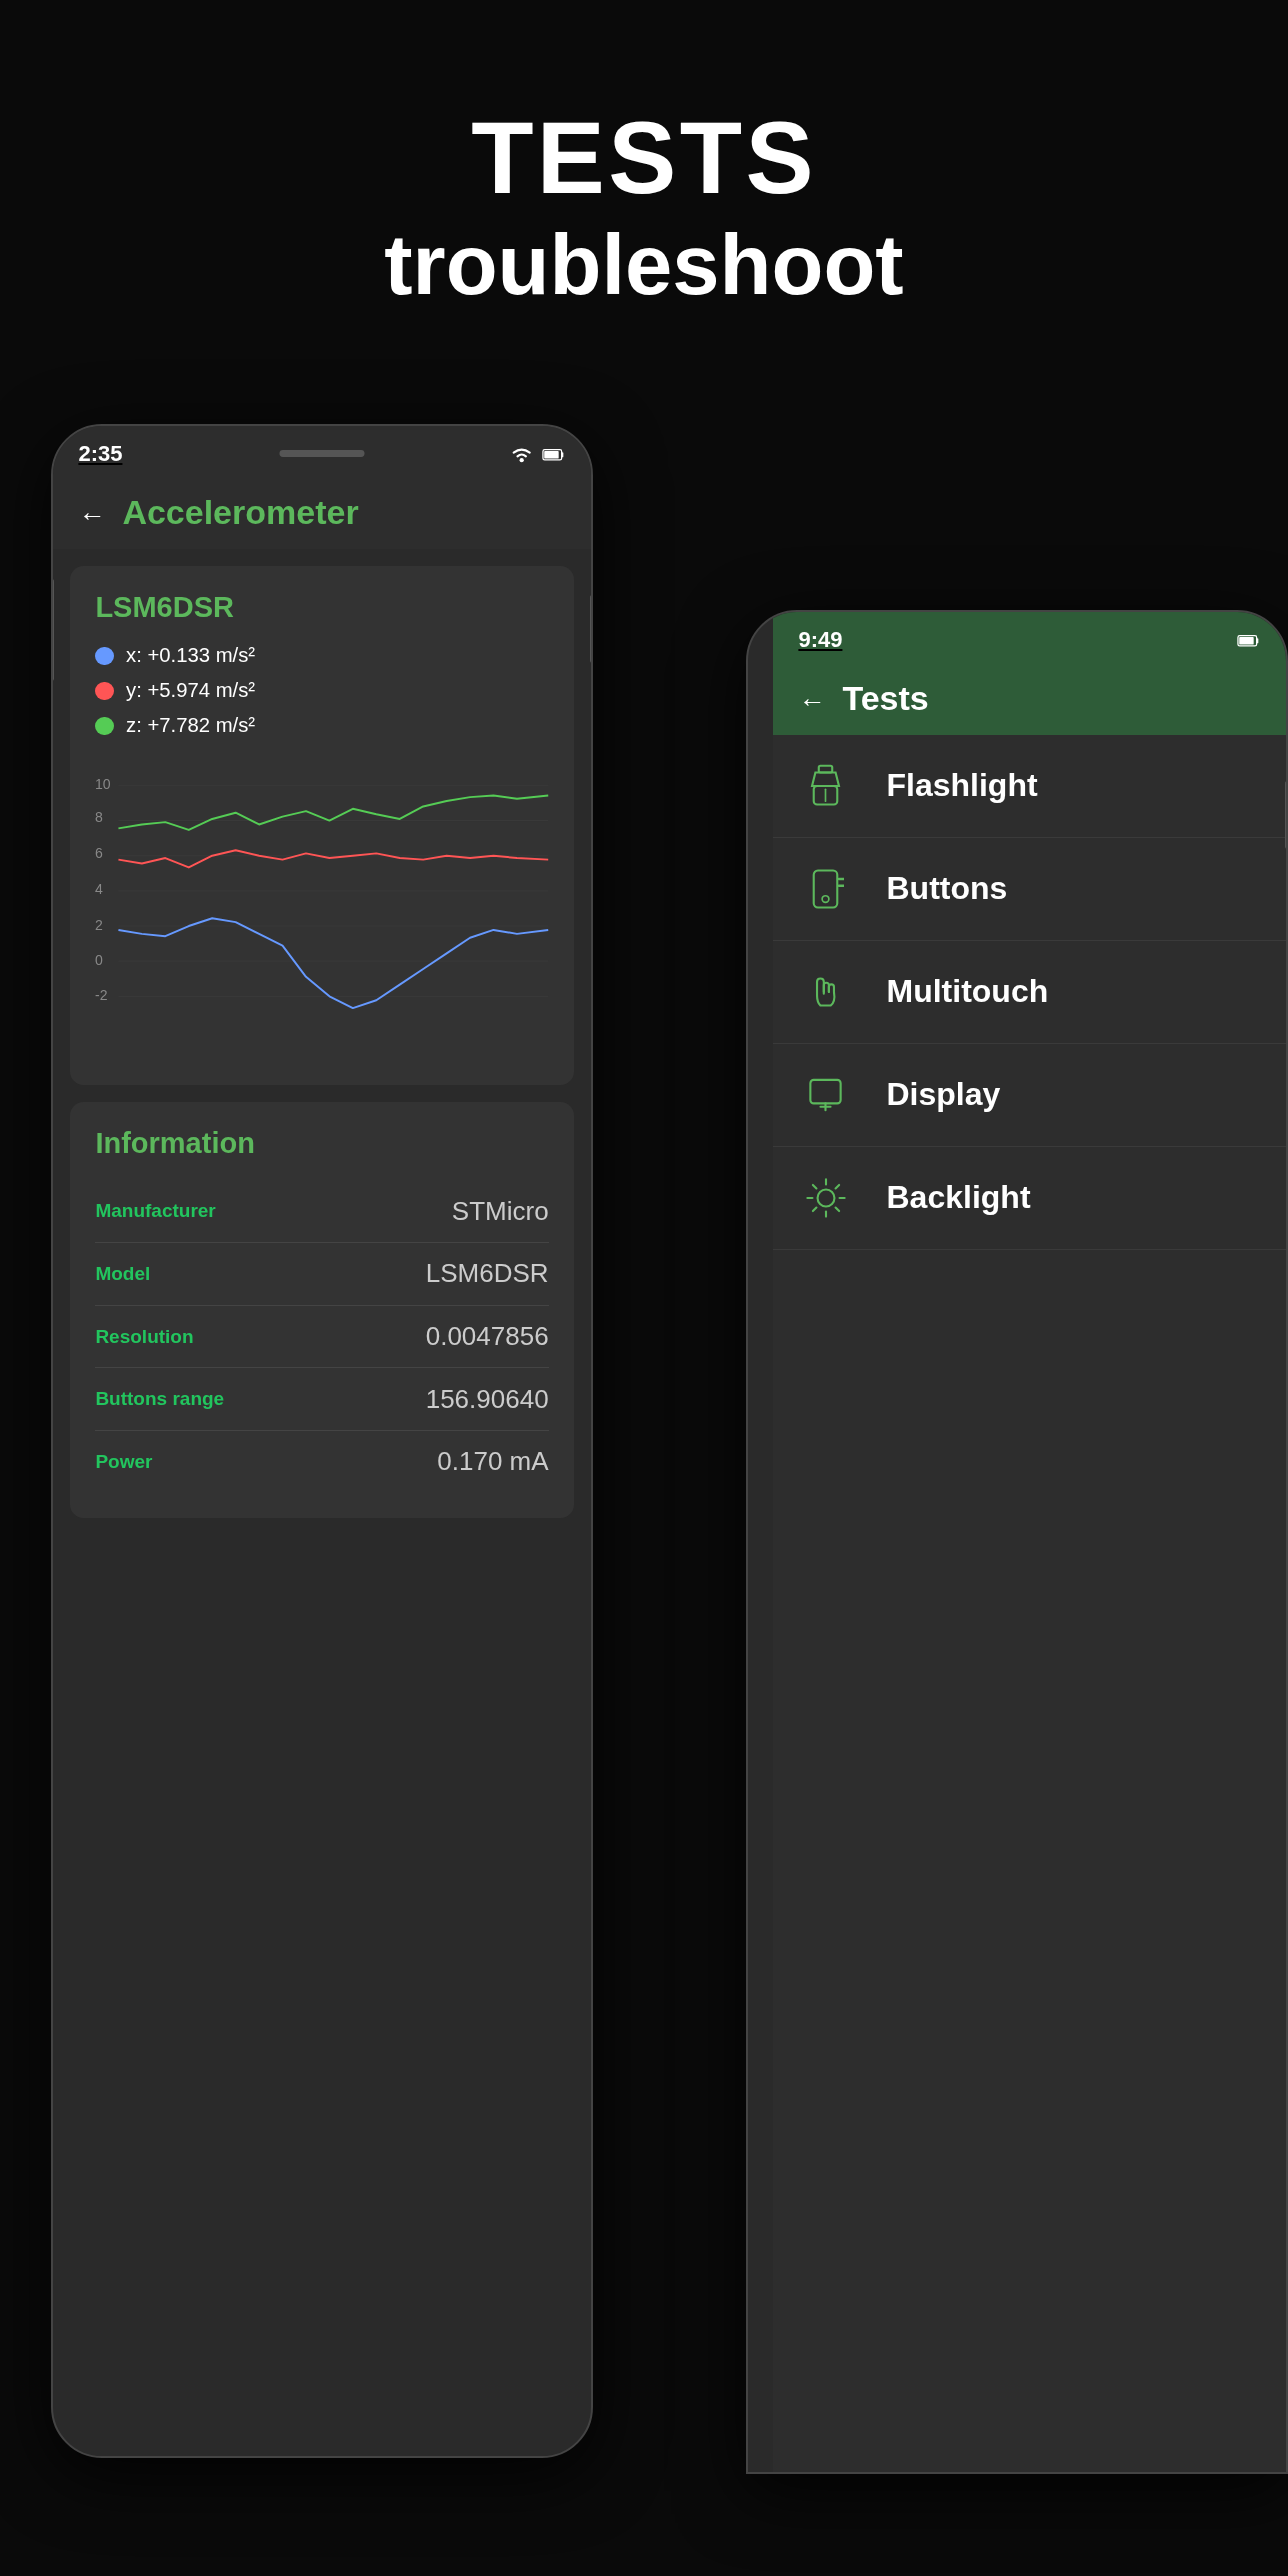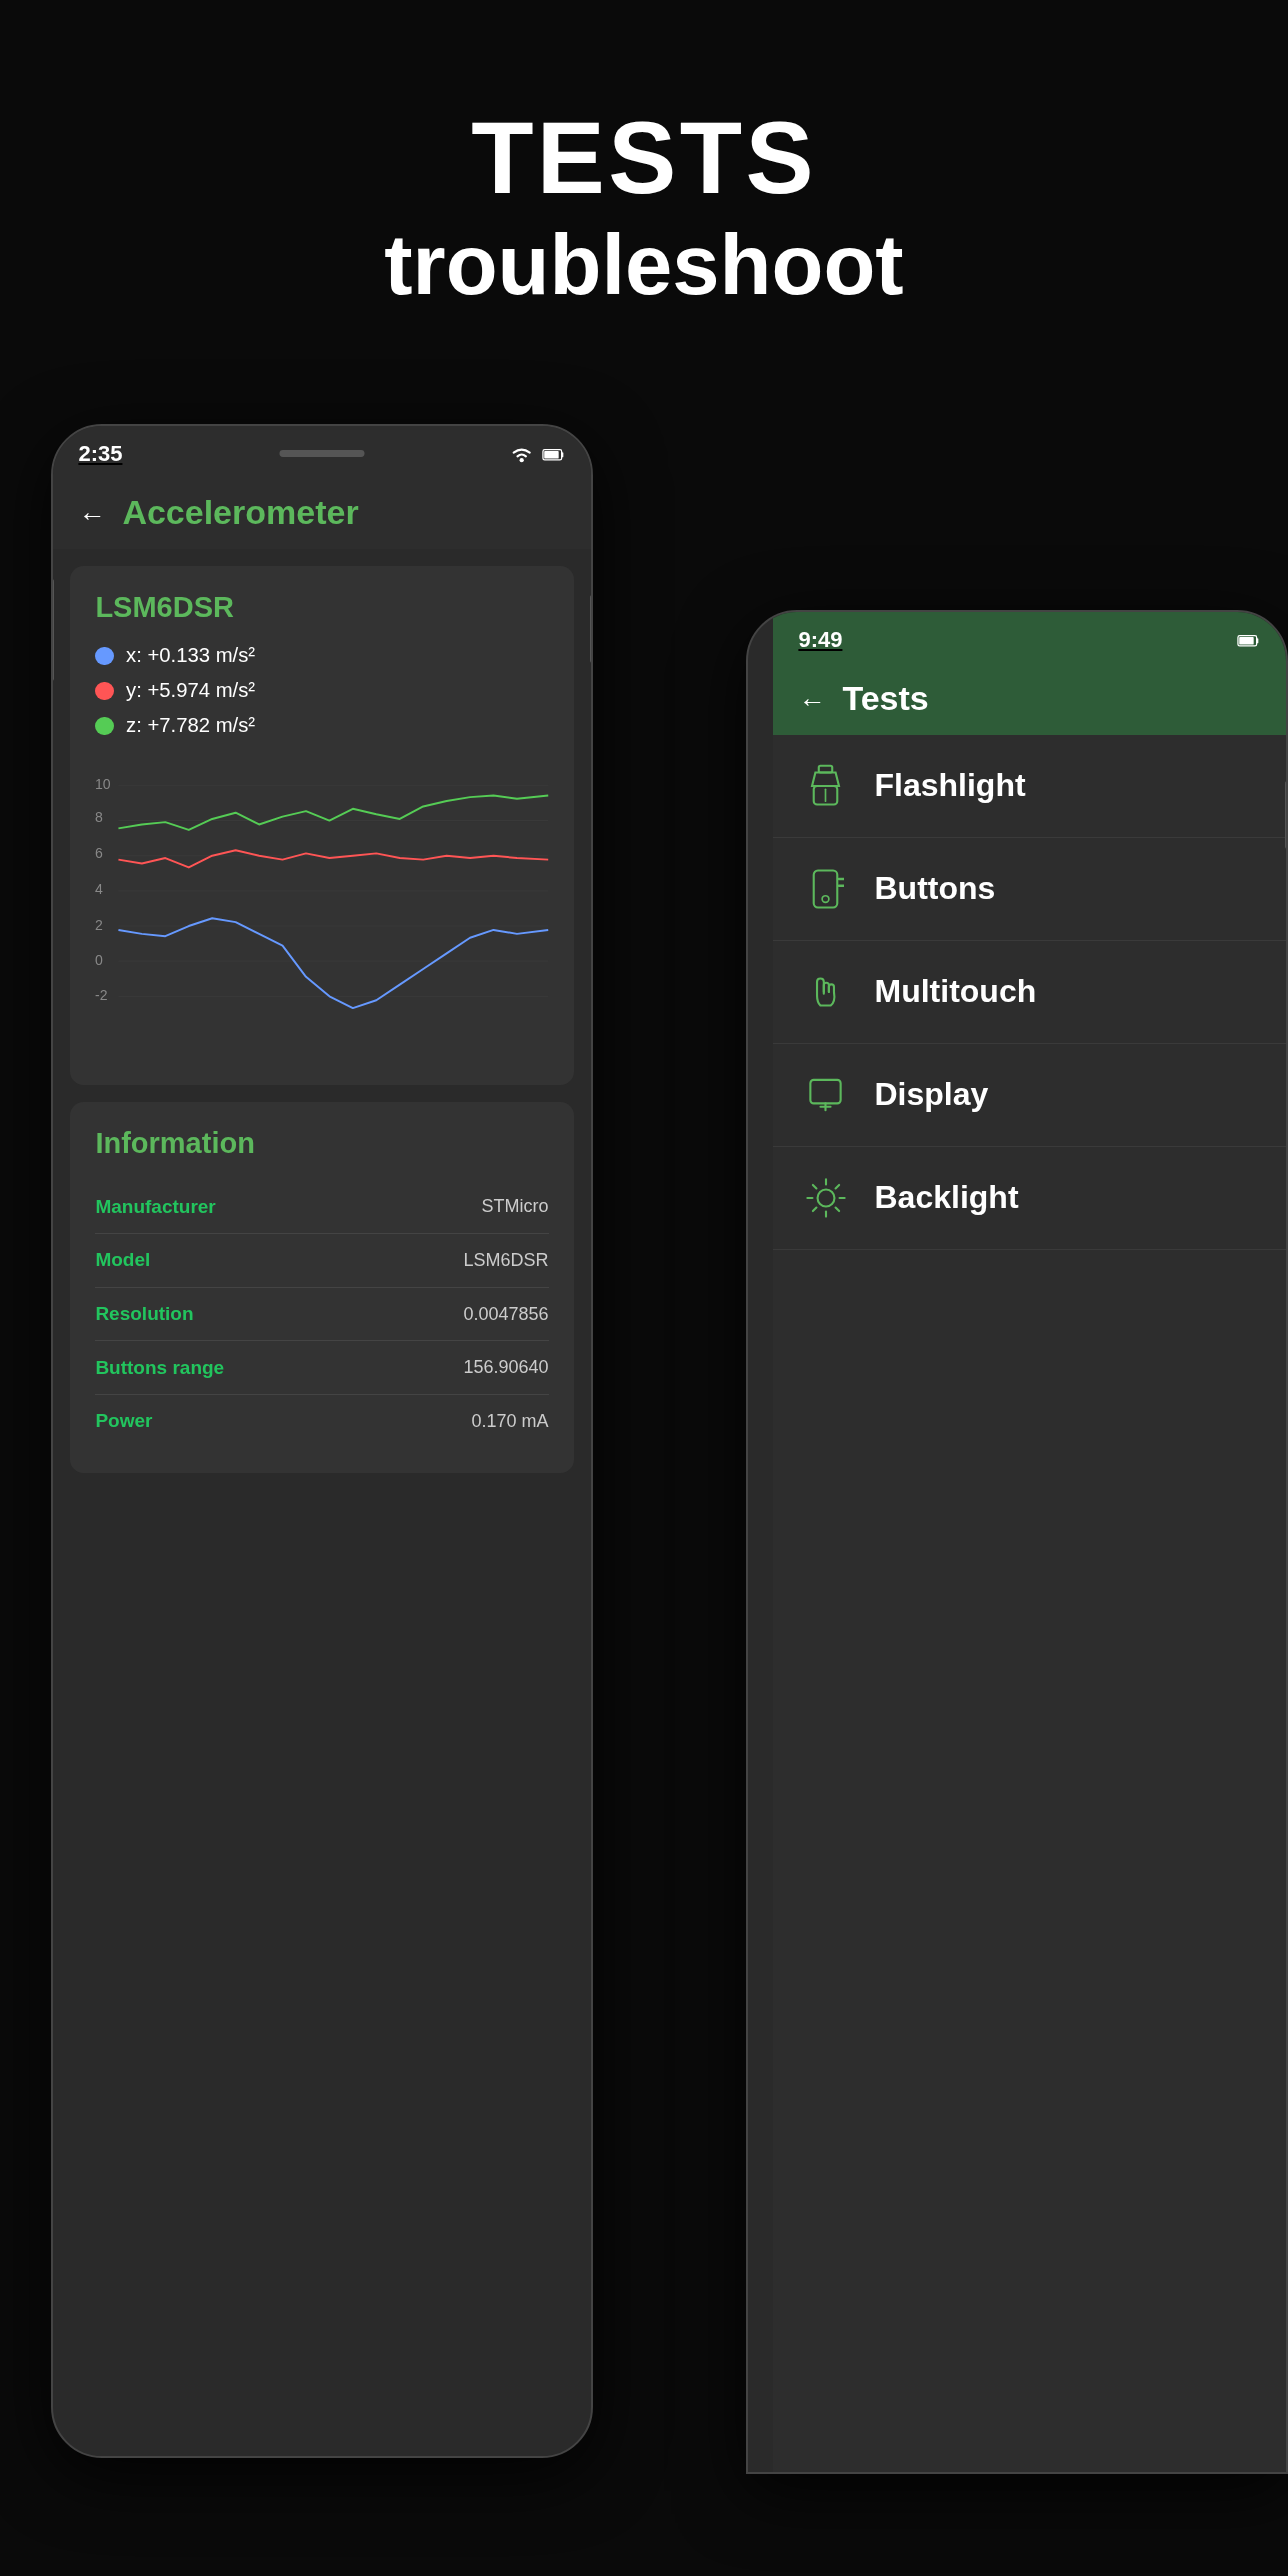--- a/index.html
+++ b/index.html
@@ -178,33 +178,33 @@
     .info-row:last-child {
       border-bottom: none;
     }
     .info-label {
       color: #22c55e;
       font-size: 19px;
       font-weight: 700;
     }
     .info-value {
       color: #cccccc;
-      font-size: 18px;
+      font-size: 26px;
     }
 
     
     .tests-list {
       background: #2d2d2d;
       height: 100%;
     }
     .test-item {
       display: flex;
       align-items: center;
       padding: 29px 30.5px;
-      gap: 27px;
+      gap: 39px;
       border-bottom: 0.8px solid #3a3a3a;
     }
     .test-icon {
       width: 44px;
       height: 44px;
       display: flex;
       align-items: center;
       justify-content: center;
       flex-shrink: 0;
     }

